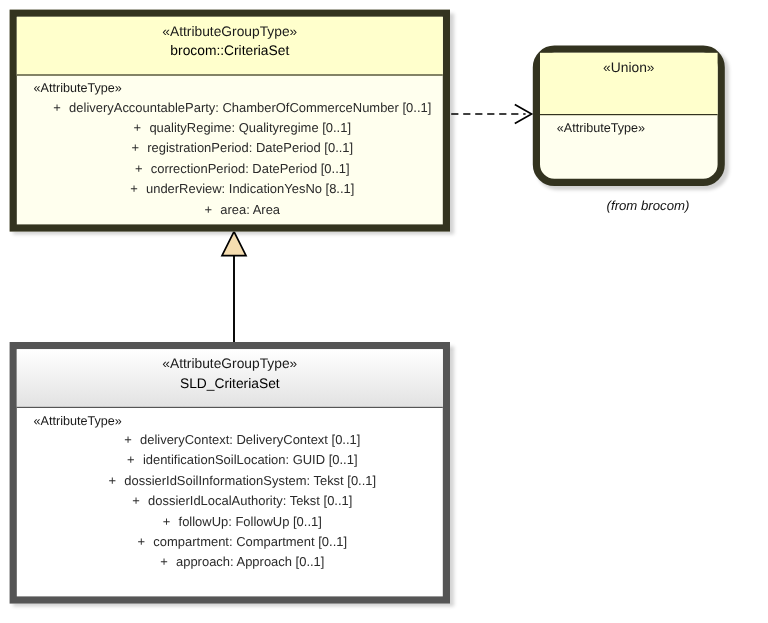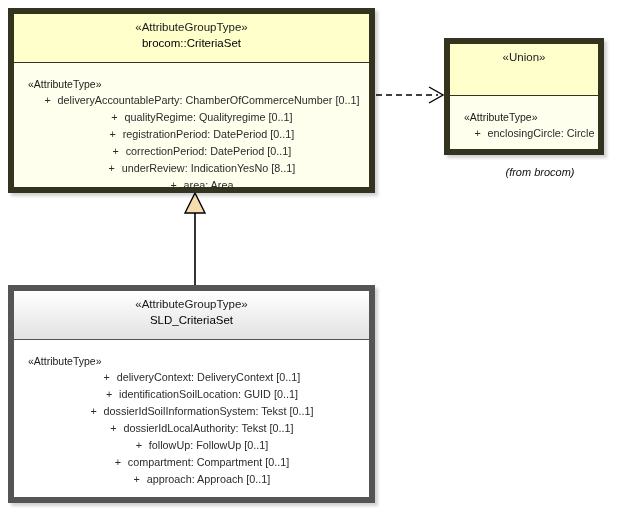--- a/index.html
+++ b/index.html
@@ -53,21 +53,21 @@
   .classname {
     font-size: 11.5px;
     font-weight: normal;
     color: #000000;
     line-height: 16px;
     white-space: nowrap;
   }
 
   .uml-body {
     box-sizing: border-box;
-    padding: 13px 0 6px 0;
+    padding: 3px 0 6px 0;
   }
   .attr-stereotype {
     font-size: 10.5px;
     color: #1a1a1a;
     line-height: 16px;
     padding-left: 14px;
     white-space: nowrap;
   }
   .attr-row {
     display: block;
@@ -88,21 +88,21 @@
 
   
   #class-criteriaset {
     left: 8px; top: 8px;
     width: 367px; height: 185px;
   }
   #class-criteriaset > .uml-head { height: 49px; }
 
   #class-area {
     left: 444px; top: 38px;
-    width: 160px; height: 117px;
+    width: 160px; height: 117px; border-radius: 18px;
   }
   #class-area > .uml-head { height: 52px; }
 
   #class-sld-criteriaset {
     left: 8px; top: 285px;
     width: 367px; height: 218px;
   }
   #class-sld-criteriaset > .uml-head { height: 49px; }
 
   .from-package {
@@ -173,23 +173,20 @@
     </div>
   </div>
 
   <div class="uml-class yellow" id="class-area">
     <div class="uml-head">
       <div class="stereotype">«Union»</div>
     </div>
     <div class="uml-body">
       <div class="attr-stereotype">«AttributeType»</div>
 
-      <div class="attr-row">
-        <span class="attr-vis">+</span><span class="attr-text">enclosingCircle: Circle</span>
-      </div>
     </div>
   </div>
 
   <div class="from-package">(from brocom)</div>
 
   <div class="uml-class whitish" id="class-sld-criteriaset">
     <div class="uml-head">
       <div class="stereotype">«AttributeGroupType»</div>
       <div class="classname">SLD_CriteriaSet</div>
     </div>

